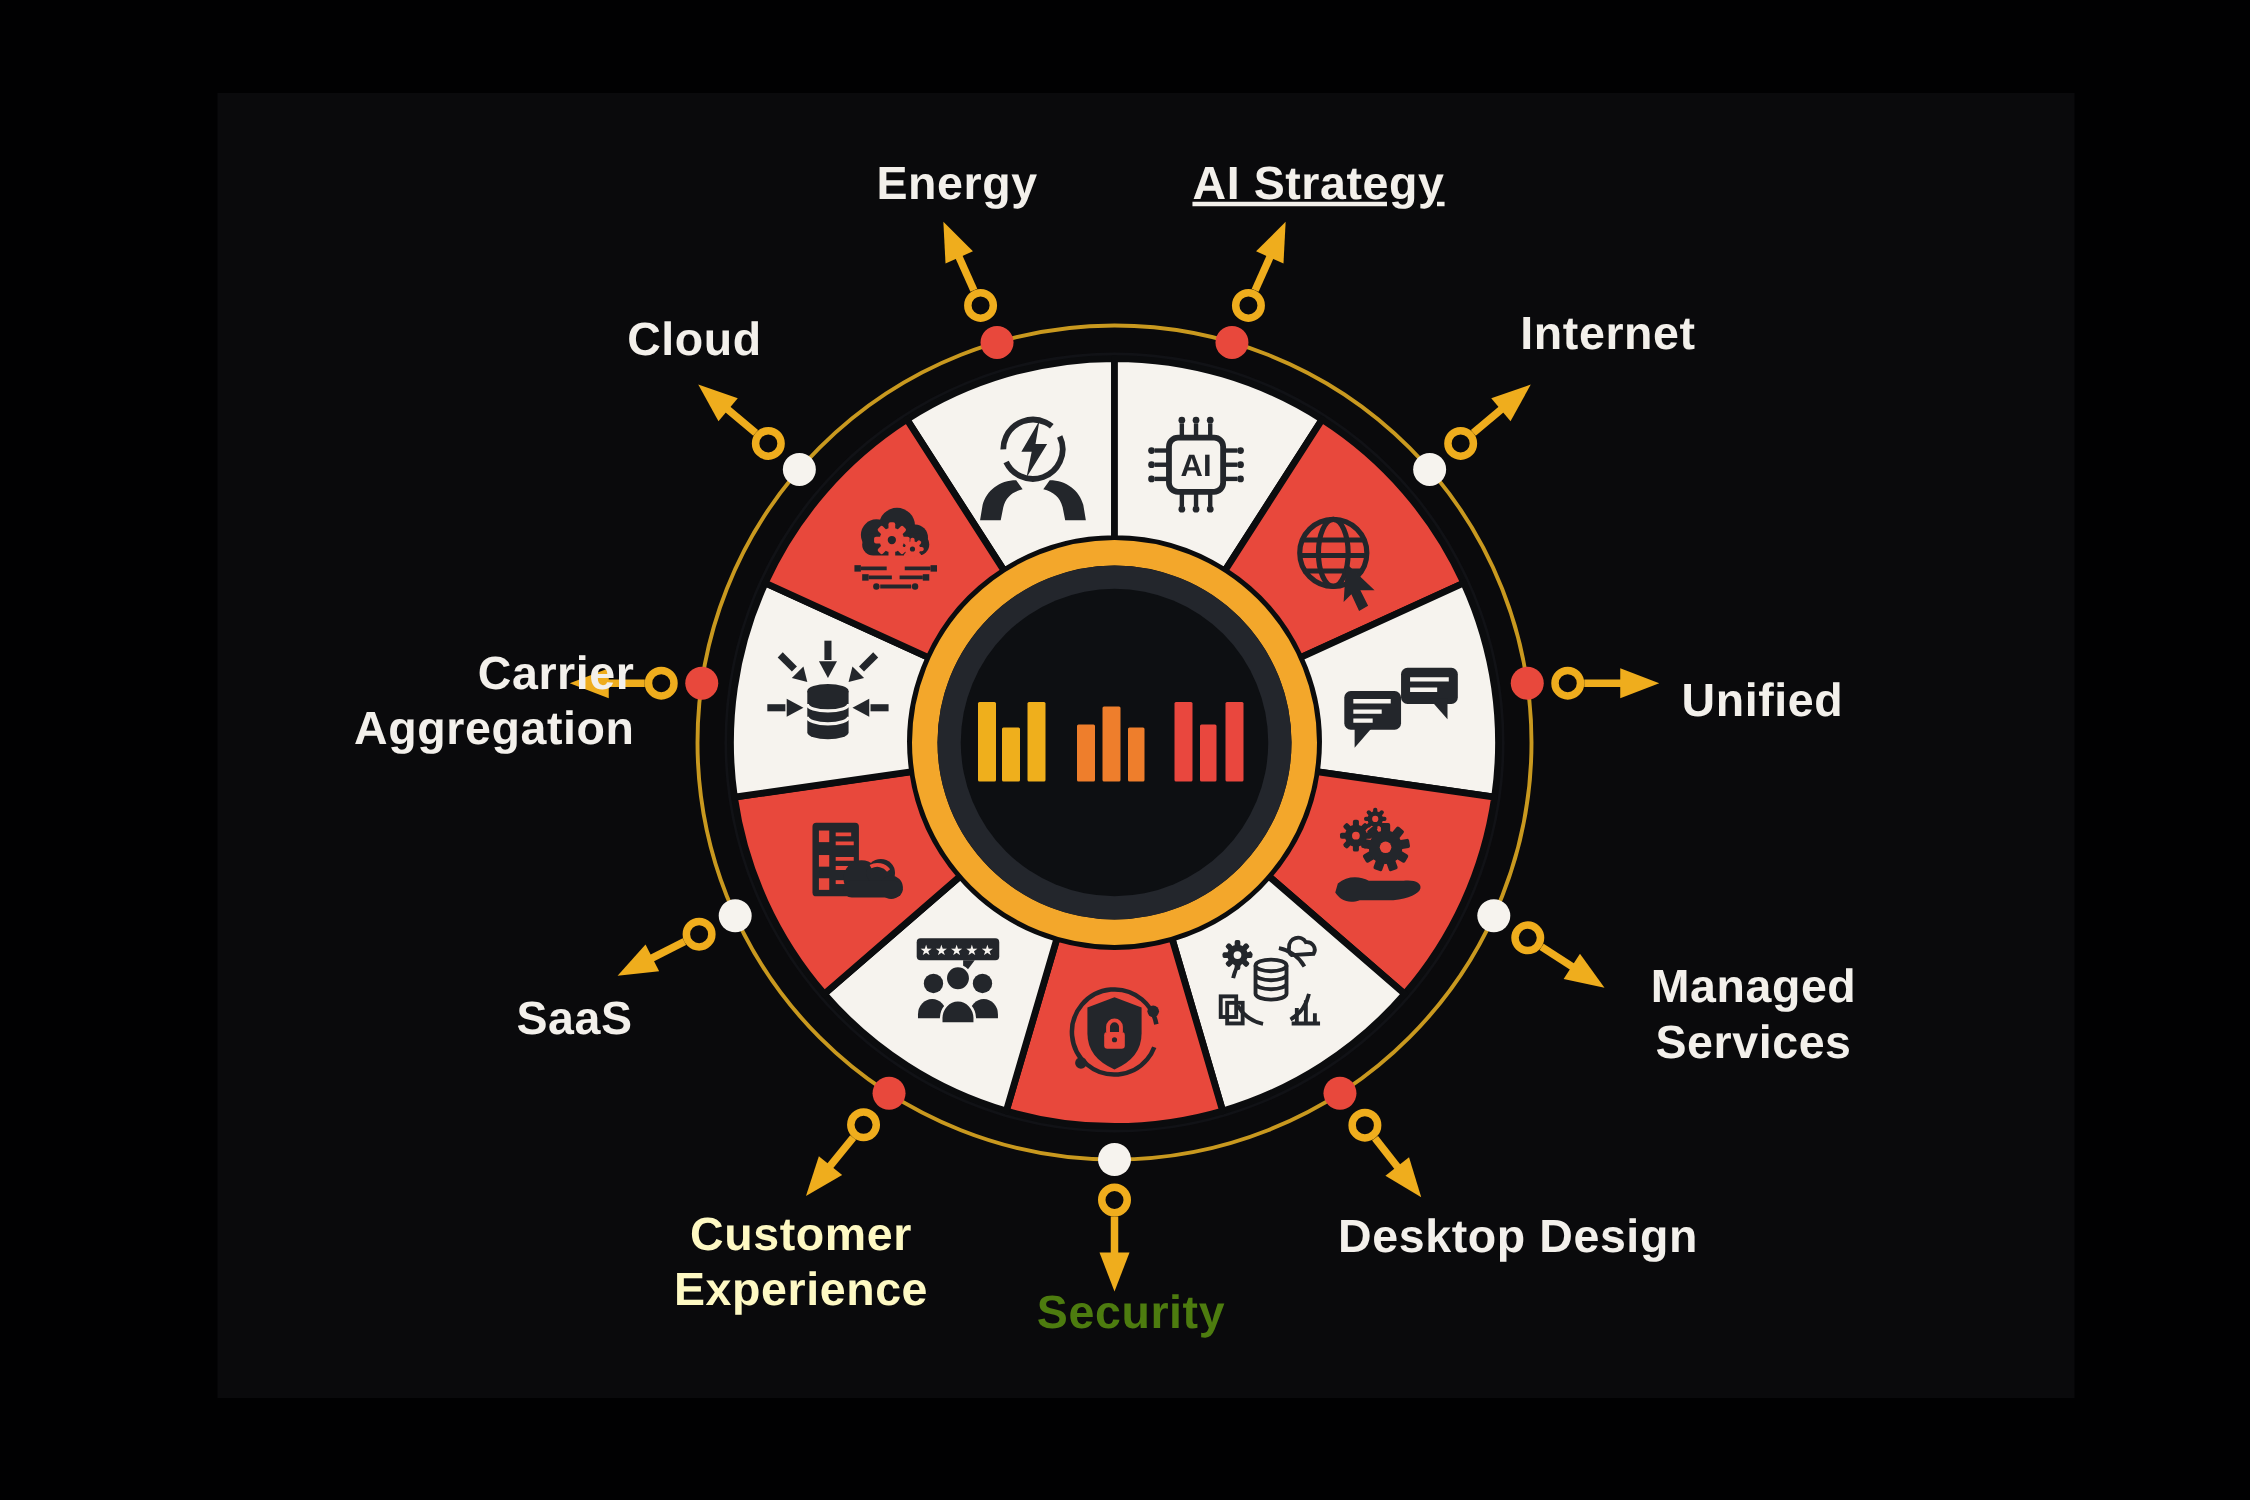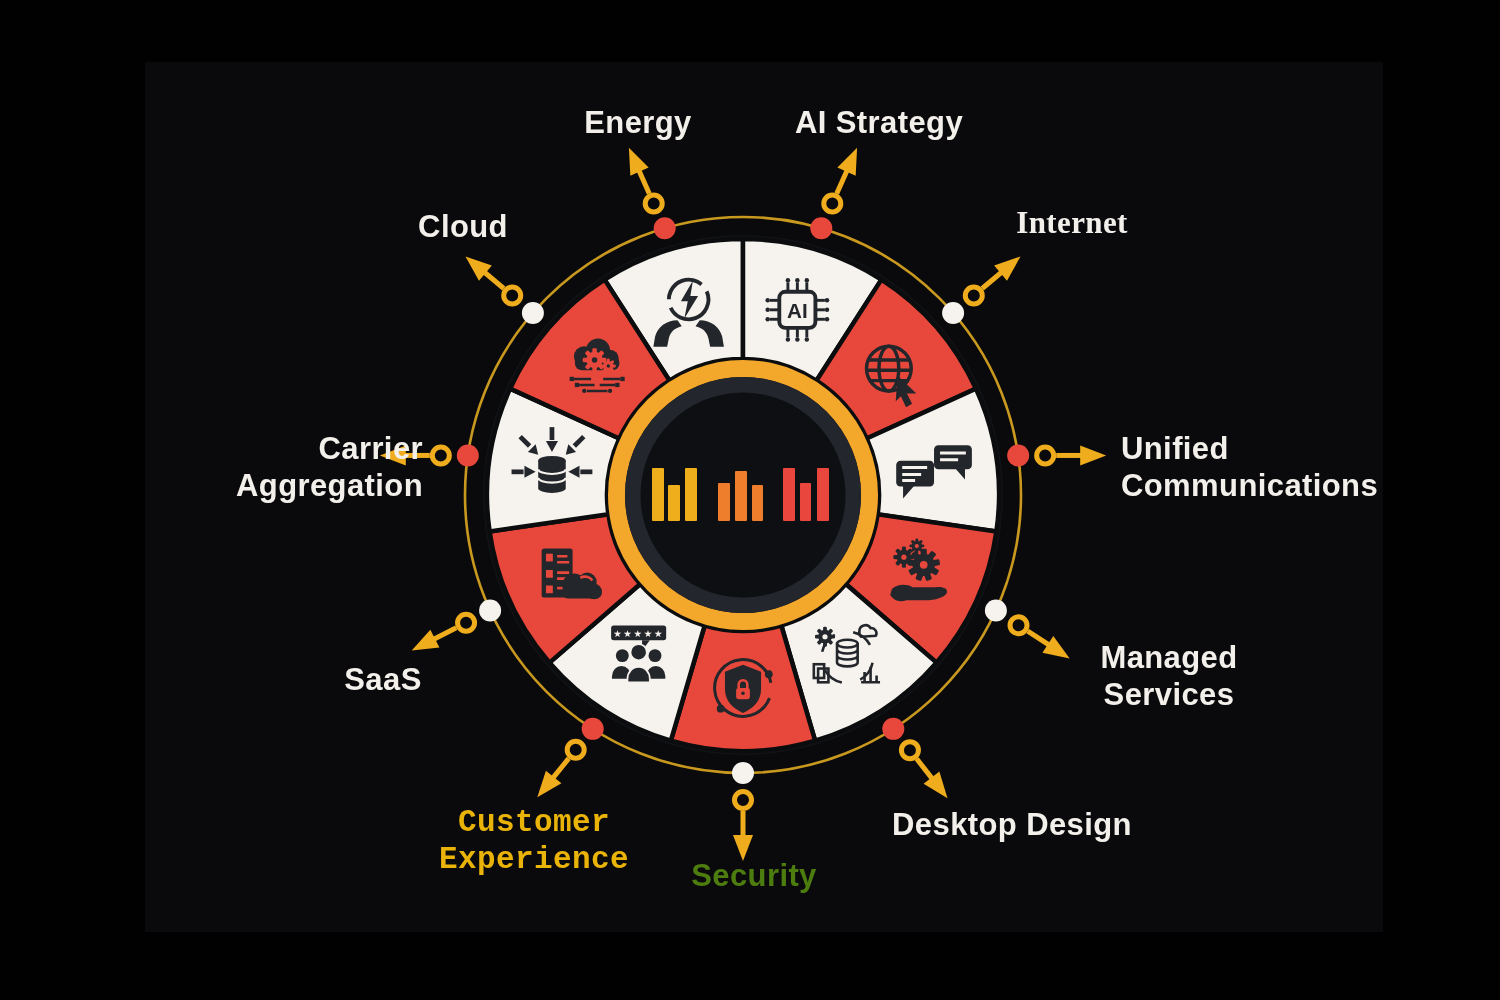--- a/index.html
+++ b/index.html
@@ -357,41 +357,40 @@
     <g>
       <circle cx="512.2213069320352" cy="295.59011697139607" r="8.5" fill="none" stroke="#EFAD1D" stroke-width="5"></circle>
       <line x1="503.7948180577264" y1="288.5194532648442" x2="482.345573650395" y2="270.52140019362105" stroke="#EFAD1D" stroke-width="5"></line>
       <polygon points="465.49259590177746,256.3800727805172 491.8376275197363,265.4321062011774 478.9818753260055,280.75299506355697" fill="#EFAD1D"></polygon>
     </g>
   </svg>
 <div class="labels">
     <div class="seg-label align-center" style="left: 625px; top: 122px; color: rgb(243, 240, 235);">
       <div>Energy</div>
     </div>
-    <div class="seg-label align-center" style="left: 866px; top: 122px; color: rgb(243, 240, 235);">
+    <div class="seg-label align-center" style="left: 866px; top: 122px; color: rgb(243, 240, 235); text-decoration: underline;">
       <div>AI Strategy</div>
     </div>
-    <div class="seg-label align-center" style="left: 1059px; top: 222px; color: rgb(243, 240, 235); font-family: Liberation Serif, serif;">
+    <div class="seg-label align-center" style="left: 1059px; top: 222px; color: rgb(243, 240, 235);">
       <div>Internet</div>
     </div>
     <div class="seg-label align-left" style="left: 1108px; top: 467px; color: rgb(243, 240, 235);">
       <div>Unified</div>
-      <div>Communications</div>
     </div>
     <div class="seg-label align-center" style="left: 1156px; top: 676px; color: rgb(243, 240, 235);">
       <div>Managed</div>
       <div>Services</div>
     </div>
     <div class="seg-label align-center" style="left: 999px; top: 824px; color: rgb(243, 240, 235); text-align: right;">
       <div>Desktop Design</div>
     </div>
     <div class="seg-label align-center" style="left: 741px; top: 875px; color: #4d7c0f;">
       <div>Security</div>
     </div>
-    <div class="seg-label align-center" style="left: 521px; top: 841px; color: #eab308; font-family: Liberation Mono, monospace;">
+    <div class="seg-label align-center" style="left: 521px; top: 841px; color: #fef9c3;">
       <div>Customer</div>
       <div>Experience</div>
     </div>
     <div class="seg-label align-center" style="left: 370px; top: 679px; color: rgb(243, 240, 235);">
       <div>SaaS</div>
     </div>
     <div class="seg-label align-right" style="left: 378px; top: 467px; color: rgb(243, 240, 235);">
       <div>Carrier</div>
       <div>Aggregation</div>
     </div>

